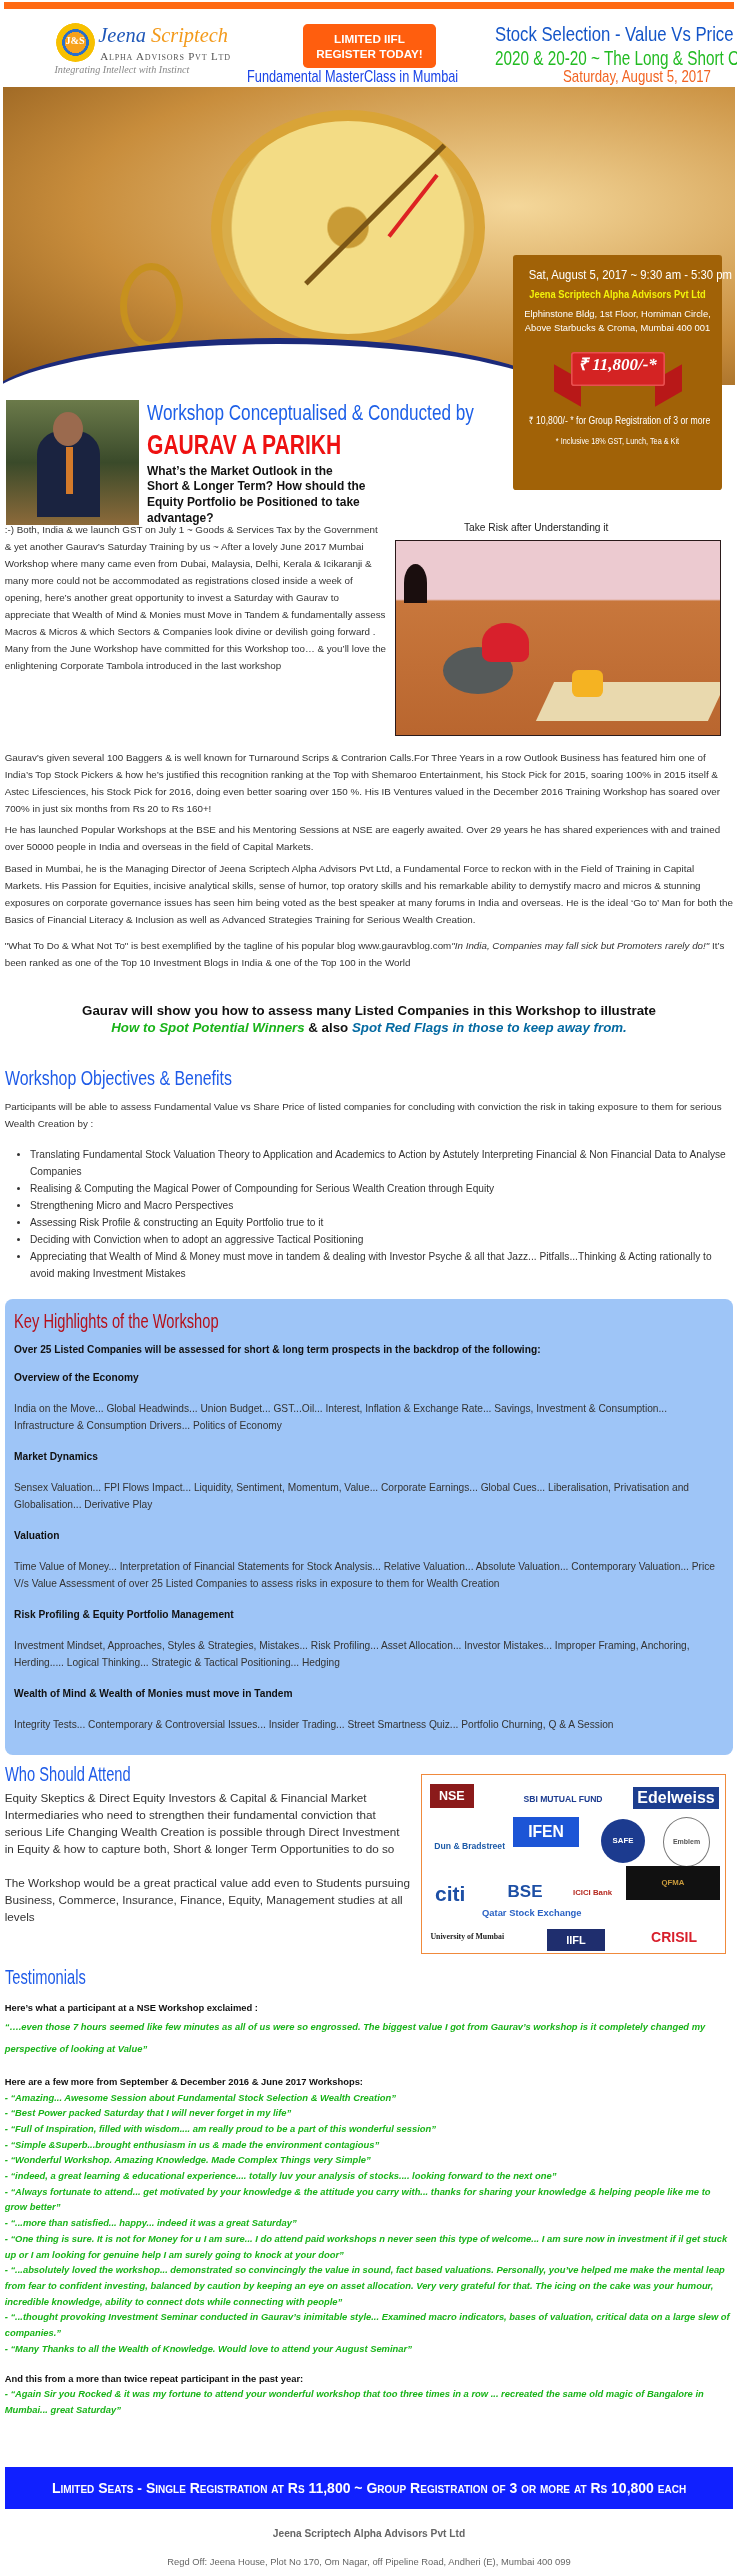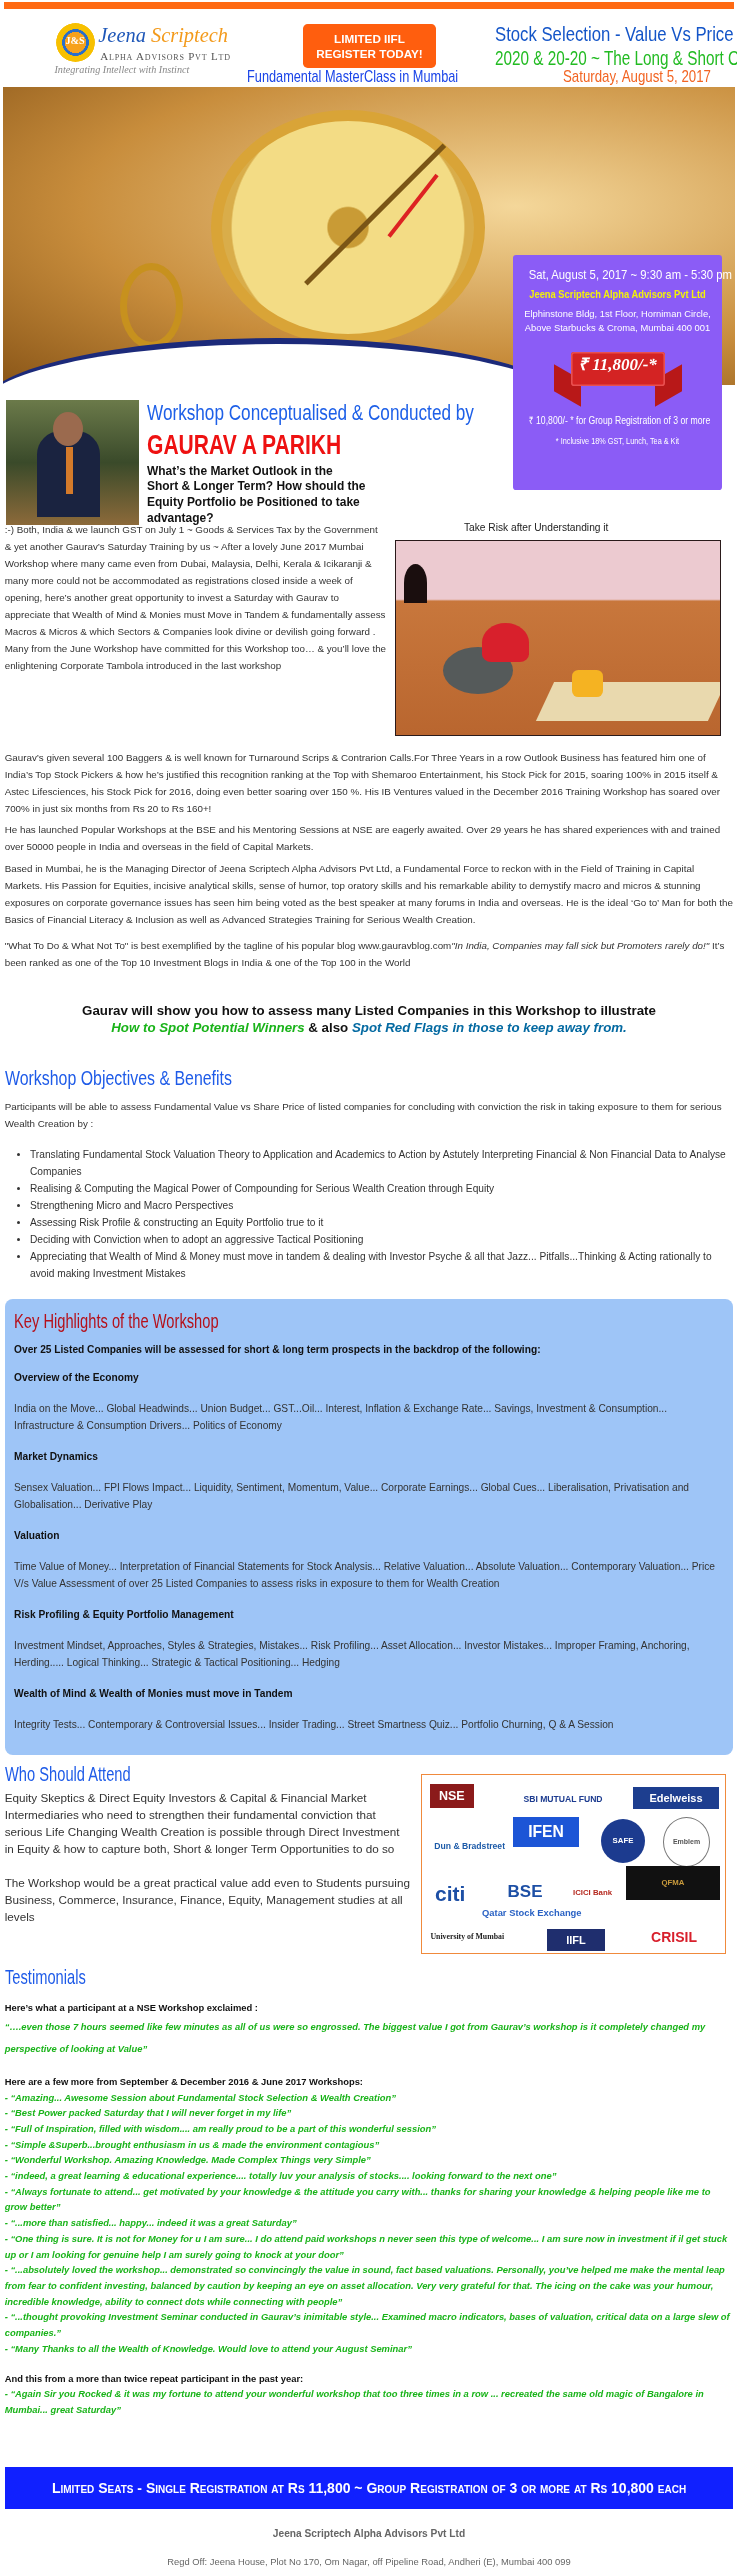--- a/index.html
+++ b/index.html
@@ -23,21 +23,21 @@
 
   .hero { position: relative; height: 298px; margin: 0 3.1px; background:
     radial-gradient(ellipse 133px 149px at 298px 133px, #fff1a8 0%, #e3b44a 35%, #b9801c 60%, transparent 62%),
     radial-gradient(ellipse at 70% 40%, #f4d79a, #c88d3c 60%, #8a5618); overflow: hidden; }
   .hero .ring { position: absolute; left: 117px; top: 176px; width: 63px; height: 86px; border: 7.8px solid #c7911e; border-radius: 50%; }
   .hero .dial { position: absolute; left: 208px; top: 23.5px; width: 274px; height: 235px; border-radius: 50%; border: 11px solid #d9a437;
     background: radial-gradient(circle, #c99b35 0 12%, #f3dc85 13% 70%, #d9ad4a 71%); }
   .hero .needle { position: absolute; left: 274px; top: 125px; width: 196px; height: 4.7px; background: #7a5516; transform: rotate(-45deg); }
   .hero .needle2 { position: absolute; left: 274px; top: 114px; width: 78px; height: 3.9px; background: #d22; transform: rotate(-52deg); transform-origin: right; left: 356px; top: 86px; }
   .hero .wave { position: absolute; left: -23.5px; bottom: -94px; width: 595px; height: 141px; border-radius: 50%; background: #fff; border-top: 6.3px solid #1c2a7a; }
-  .reg-box { position: absolute; left: 513px; top: 255px; width: 209px; height: 235px; background: #8b5cf6; border-radius: 3.1px; color: #fff; text-align: center; z-index: 2; }
+  .reg-box { position: absolute; left: 513px; top: 255px; width: 209px; height: 235px; background: #a16207; border-radius: 3.1px; color: #fff; text-align: center; z-index: 2; }
   .reg-box .dt { margin-top: 12.5px; font: 13.3px "Liberation Sans", sans-serif; transform: scaleX(0.85); white-space: nowrap; }
   .reg-box .co { margin-top: 6.3px; color: #f2f20a; font: bold 11px "Liberation Sans", sans-serif; transform: scaleX(0.85); white-space: nowrap; }
   .reg-box .addr { margin: 6.3px 9.4px 0; font: 9.4px "Liberation Sans", sans-serif; line-height: 14px; }
   .ribbon { position: relative; margin: 17px auto 0; width: 94px; height: 34px; background: #d42323; border-radius: 3.1px; box-shadow: inset 0 0 0 1.6px #e85050; }
   .ribbon::before, .ribbon::after { content: ""; position: absolute; top: 20.4px; width: 27px; height: 27px; background: #b81818; z-index: -1; }
   .ribbon::before { left: -17px; transform: skewY(30deg); } .ribbon::after { right: -17px; transform: skewY(-30deg); }
   .ribbon span { display: block; line-height: 34px; font: bold italic 17px "Liberation Serif", serif; color: #fff; }
   .reg-box .grp { margin-top: 27px; font: 10.2px "Liberation Sans", sans-serif; transform: scaleX(0.85); white-space: nowrap; }
   .reg-box .inc { margin-top: 9.4px; font: 8.6px "Liberation Sans", sans-serif; transform: scaleX(0.85); }
 
@@ -202,21 +202,21 @@
 
 <div class="who-wrap" style="margin-top:6.3px;">
   <div class="who-title">Who Should Attend</div>
   <div class="who-text">
     <p>Equity Skeptics &amp; Direct Equity Investors &amp; Capital &amp; Financial Market Intermediaries who need to strengthen their fundamental conviction that serious Life Changing Wealth Creation is possible through Direct Investment in Equity &amp; how to capture both, Short &amp; longer Term Opportunities to do so</p>
     <p>The Workshop would be a great practical value add even to Students pursuing Business, Commerce, Insurance, Finance, Equity, Management studies at all levels</p>
   </div>
   <div class="logos">
     <div class="logo-item" style="left:7.8px;top:9.4px;width:44px;height:23.5px;background:#8b1a1a;color:#fff;font-size:12.5px;">NSE</div>
     <div class="logo-item" style="left:94px;top:14px;width:94px;height:20.4px;color:#1c3b8f;font-size:8.6px;">SBI MUTUAL FUND</div>
-    <div class="logo-item" style="left:211px;top:12.5px;width:86px;height:22px;background:#1d3e8f;color:#fff;font-size:11px;">Edelweiss</div>
+    <div class="logo-item" style="left:211px;top:12.5px;width:86px;height:22px;background:#1d3e8f;color:#fff;font-size:16px;">Edelweiss</div>
     <div class="logo-item" style="left:4.7px;top:52px;width:86px;height:39px;color:#1c5aa8;font-size:8.6px;">Dun &amp; Bradstreet</div>
     <div class="logo-item" style="left:91px;top:42px;width:66px;height:30px;background:#1c55d6;color:#fff;font-size:15.7px;">IFEN</div>
     <div class="logo-item" style="left:179px;top:44px;width:44px;height:44px;border-radius:50%;background:#1c3b8f;color:#fff;font-size:7.8px;">SAFE</div>
     <div class="logo-item" style="left:241px;top:42px;width:47px;height:50px;border:1.6px solid #777;border-radius:50%;color:#555;font-size:7px;">Emblem</div>
     <div class="logo-item" style="left:4.7px;top:102px;width:47px;height:34px;color:#1d4fa5;font-size:21px;">citi</div>
     <div class="logo-item" style="left:75px;top:100px;width:56px;height:34px;color:#1d4fa5;font-size:17px;">BSE</div>
     <div class="logo-item" style="left:147px;top:99px;width:47px;height:38px;color:#b5281e;font-size:7.8px;">ICICI Bank</div>
     <div class="logo-item" style="left:204px;top:91px;width:94px;height:34px;background:#111;color:#c89a3c;font-size:7.8px;">QFMA</div>
     <div class="logo-item" style="left:7.8px;top:128px;width:204px;height:19px;color:#2a62c4;font-size:9.4px;text-align:center;">Qatar Stock Exchange</div>
     <div class="logo-item" style="left:6.3px;top:150px;width:78px;height:23.5px;color:#222;font-size:7.8px;font-family:'Liberation Serif',serif;">University of Mumbai</div>

